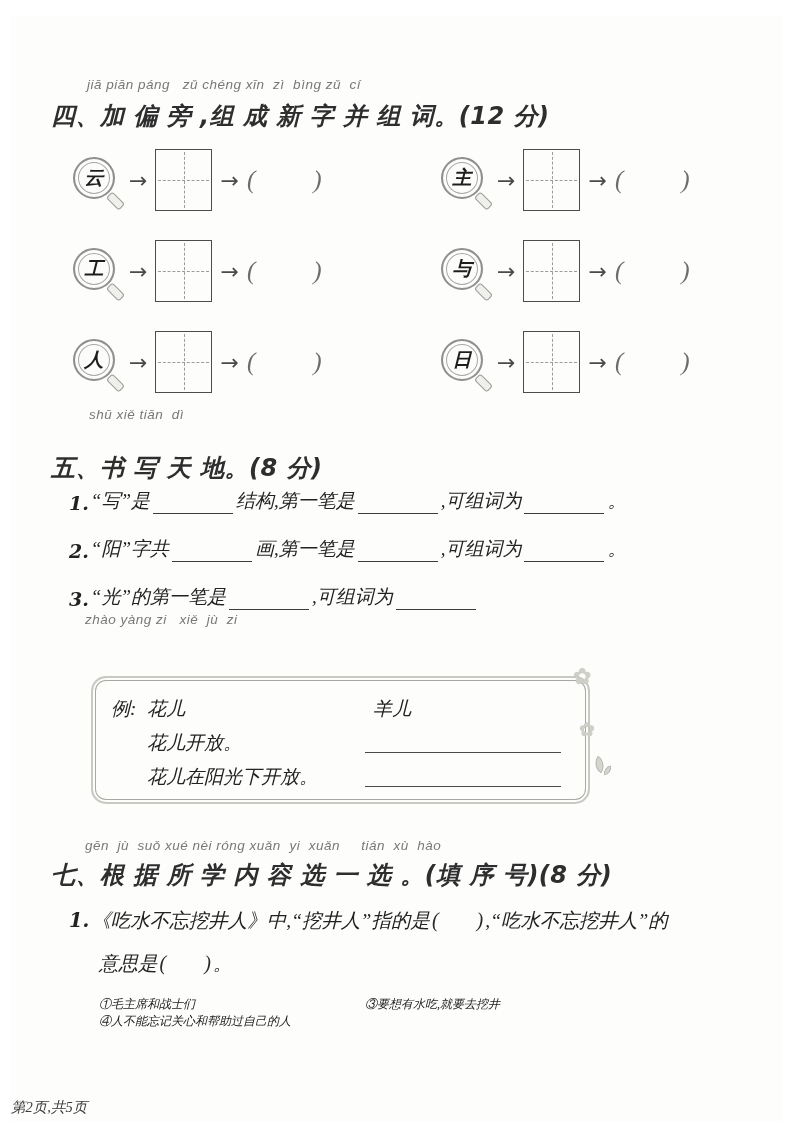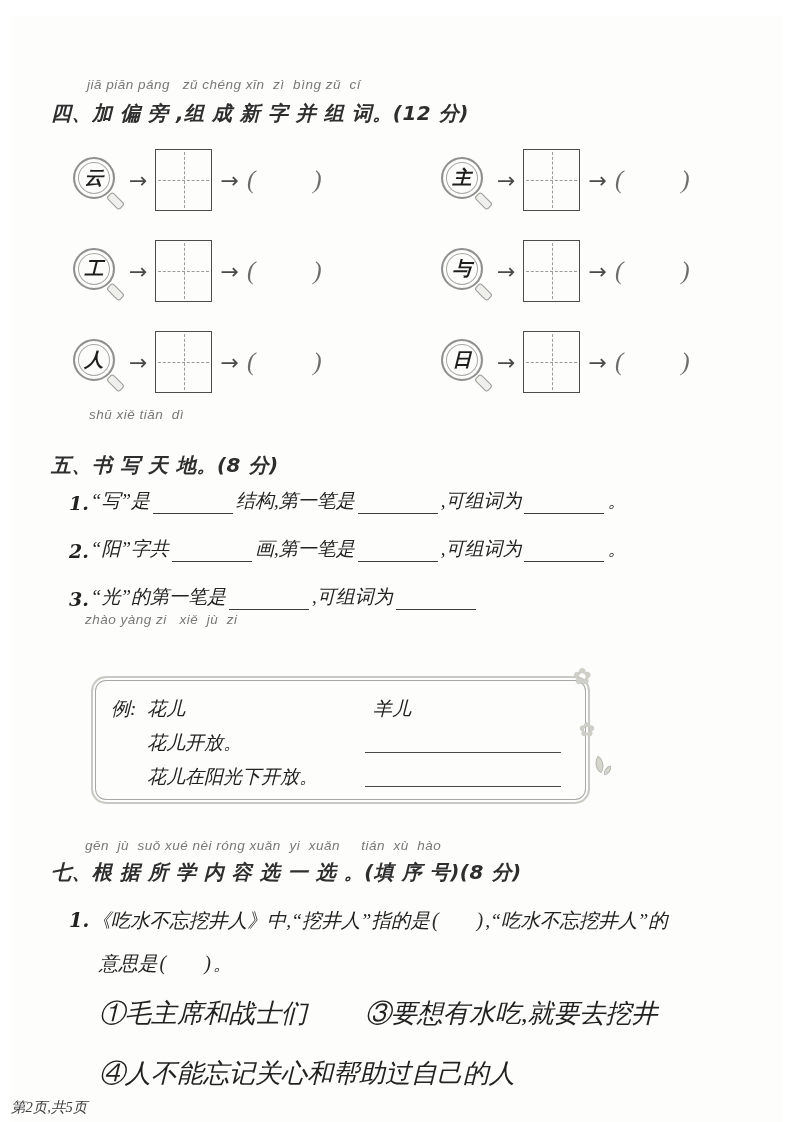--- a/index.html
+++ b/index.html
@@ -8,21 +8,21 @@
     position:relative; width:771px; height:1122px; margin:16px auto;
     background:#fdfdfc; overflow:hidden;
     font-family:"Liberation Serif", serif; color:#222;font-style:italic;
   }
   .pinyin {
     position:absolute; font-family:"Liberation Sans", sans-serif;
     font-size:13.5px; color:#787878; letter-spacing:.5px; white-space:pre;
   }
   .sec-title {
     position:absolute; font-family:"DejaVu Sans", sans-serif;
-    font-size:20px; font-weight:700; color:#2e2e2e; white-space:pre; letter-spacing:.5px;
+    font-size:24px; font-weight:700; color:#2e2e2e; white-space:pre; letter-spacing:.5px;
   }
   
   .s4-grid {
     position:absolute; left:62px; top:132px; width:706px;
     display:grid; grid-template-columns:368px 1fr; row-gap:27px;
   }
   .s4-cell { display:flex; align-items:center; height:64px; }
   .magnifier { position:relative; width:46px; height:46px; flex:0 0 auto; margin-right:6px; }
   .mag-circle {
     position:absolute; left:0; top:0; width:42px; height:42px; border-radius:50%;
@@ -70,22 +70,22 @@
   }
   .leaf {
     position:absolute; width:13px; height:13px; background:#d6d6cf;
     border:1px solid #b5b5ae; border-radius:0 100% 0 100%; transform:rotate(35deg);
   }
   .leaf2 { width:9px; height:9px; transform:rotate(80deg); }
   
   .q-line { position:absolute; font-size:19.5px; white-space:pre; display:flex; align-items:center; }
   .options {
     position:absolute; left:88px; top:980px; width:660px;
-    display:grid; grid-template-columns:266px 1fr; row-gap:25px;
-    font-size:26px;
+    display:grid; grid-template-columns:266px 1fr; 
+    font-size:12px;
   }
   .option { white-space:pre; }
   
   .footer {
     position:absolute; left:0; right:0; top:1082px; 
     font-size:14.5px; color:#3a3a3a; font-family:"Liberation Serif", serif;
   }
 </style>
 </head>
 <body>

